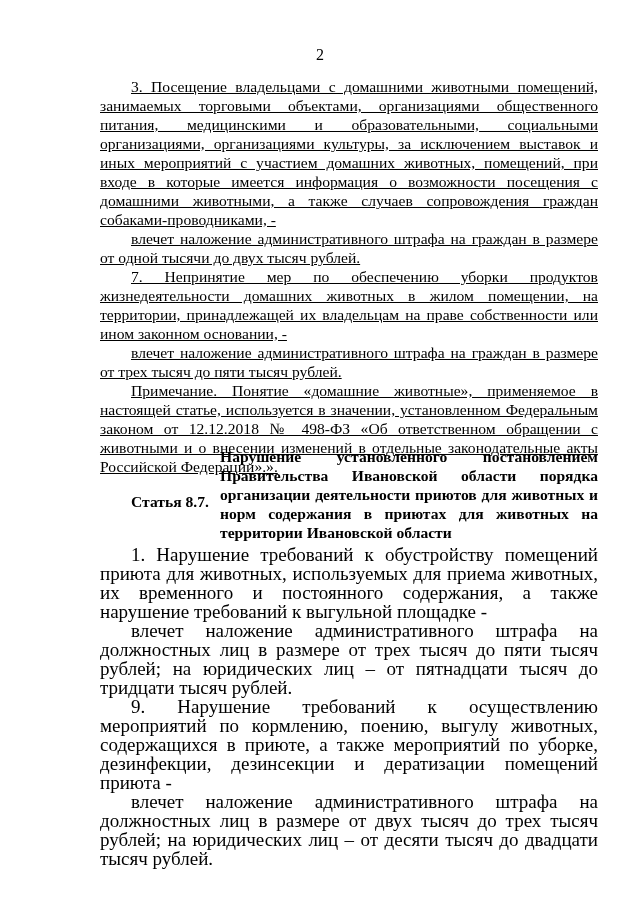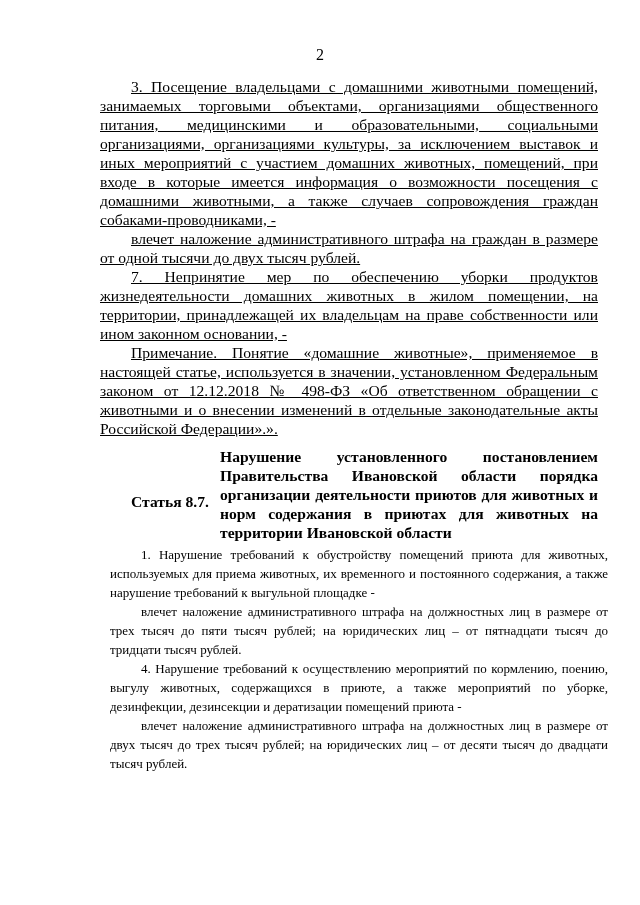--- a/index.html
+++ b/index.html
@@ -65,44 +65,44 @@
   .article-title {
     flex: 1;
     text-align: justify;
     text-align-last: left;
   }
   .body-text-2 {
     position: absolute;
     left: 100px;
     width: 498px;
     top: 545px;
-    font-size: 13px;
+    font-size: 19px;
     line-height: 19px;
-    margin-left: 10px;
   }
 </style>
 </head>
 <body>
 
 <div class="page">
 
   <div class="page-number">2</div>
 
   <div class="body-text">
     <p class="para">3. Посещение владельцами с домашними животными помещений, занимаемых торговыми объектами, организациями общественного питания, медицинскими и образовательными, социальными организациями, организациями культуры, за исключением выставок и иных мероприятий с участием домашних животных, помещений, при входе в которые имеется информация о возможности посещения с домашними животными, а также случаев сопровождения граждан собаками-проводниками, -</p>
     <p class="para">влечет наложение административного штрафа на граждан в размере от одной тысячи до двух тысяч рублей.</p>
     <p class="para">7. Непринятие мер по обеспечению уборки продуктов жизнедеятельности домашних животных в жилом помещении, на территории, принадлежащей их владельцам на праве собственности или ином законном основании, -</p>
+    <p class="para">влечет наложение административного штрафа на граждан в размере от трех тысяч до пяти тысяч рублей.</p>
     <p class="para">Примечание. Понятие «домашние животные», применяемое в настоящей статье, используется в значении, установленном Федеральным законом от 12.12.2018 № 498-ФЗ «Об ответственном обращении с животными и о внесении изменений в отдельные законодательные акты Российской Федерации».».</p>
   </div>
 
   <div class="article">
     <div class="article-number">Статья 8.7.</div>
     <div class="article-title">Нарушение установленного постановлением Правительства Ивановской области порядка организации деятельности приютов для животных и норм содержания в приютах для животных на территории Ивановской области</div>
   </div>
 
   <div class="body-text-2">
     <p class="para">1. Нарушение требований к обустройству помещений приюта для животных, используемых для приема животных, их временного и постоянного содержания, а также нарушение требований к выгульной площадке -</p>
     <p class="para">влечет наложение административного штрафа на должностных лиц в размере от трех тысяч до пяти тысяч рублей; на юридических лиц – от пятнадцати тысяч до тридцати тысяч рублей.</p>
-    <p class="para">4. Нарушение требований к осуществлению мероприятий по кормлению, поению, выгулу животных, содержащихся в приюте, а также мероприятий по уборке, дезинфекции, дезинсекции и дератизации помещений приюта -</p>
+    <p class="para">9. Нарушение требований к осуществлению мероприятий по кормлению, поению, выгулу животных, содержащихся в приюте, а также мероприятий по уборке, дезинфекции, дезинсекции и дератизации помещений приюта -</p>
     <p class="para">влечет наложение административного штрафа на должностных лиц в размере от двух тысяч до трех тысяч рублей; на юридических лиц – от десяти тысяч до двадцати тысяч рублей.</p>
   </div>
 
 </div>
 
 </body></html>

